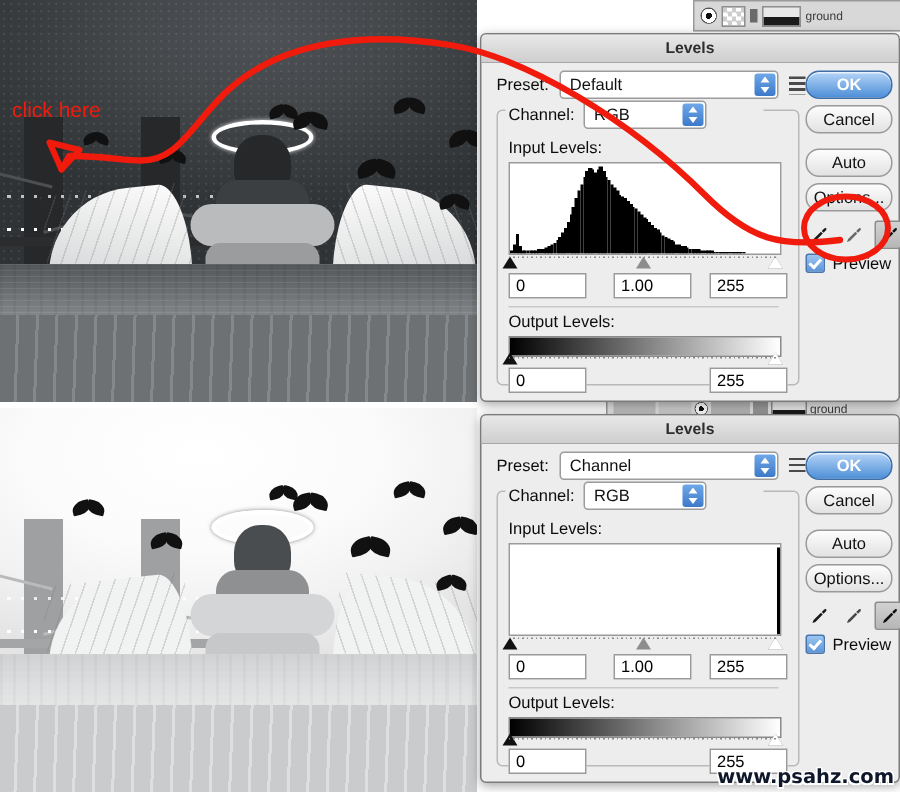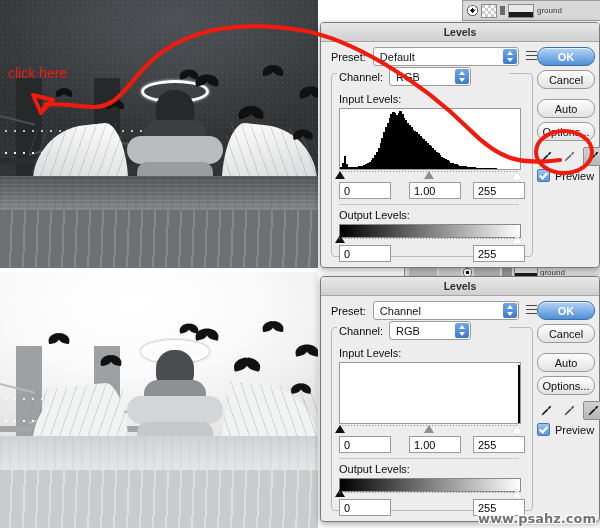--- a/index.html
+++ b/index.html
@@ -168,21 +168,21 @@
   .chk{width:11px;height:11px;border:1px solid #4b76ad;border-radius:2px;
        background:linear-gradient(#9cc6f2,#5d95d8);display:flex;align-items:center;
        justify-content:center;}
   .chk:after{content:"";width:3px;height:6px;border:solid #fff;border-width:0 2px 2px 0;
        transform:rotate(42deg);margin-bottom:2px;}
 
   #watermark{position:absolute;right:4px;bottom:2px;text-align:center;line-height:1.05;}
   #watermark .w1{font-size:15px;font-weight:bold;color:#2b2b2b;
      text-shadow:1px 1px 0 #fff,-1px -1px 0 #fff,1px -1px 0 #fff,-1px 1px 0 #fff;
      font-family:"DejaVu Sans",sans-serif;}
-  #watermark .w2{font-size:13px;font-weight:bold;color:#737373;
+  #watermark .w2{font-size:13px;font-weight:bold;color:#0f172a;
      text-shadow:1px 1px 0 #fff,-1px -1px 0 #fff,1px -1px 0 #fff,-1px 1px 0 #fff;
      font-family:"DejaVu Sans",sans-serif;}
 </style>
 </head>
 <body>
 
 <div class="photo" id="photo-top">
   <div class="sky"></div>
   <div class="grain"></div>
 

